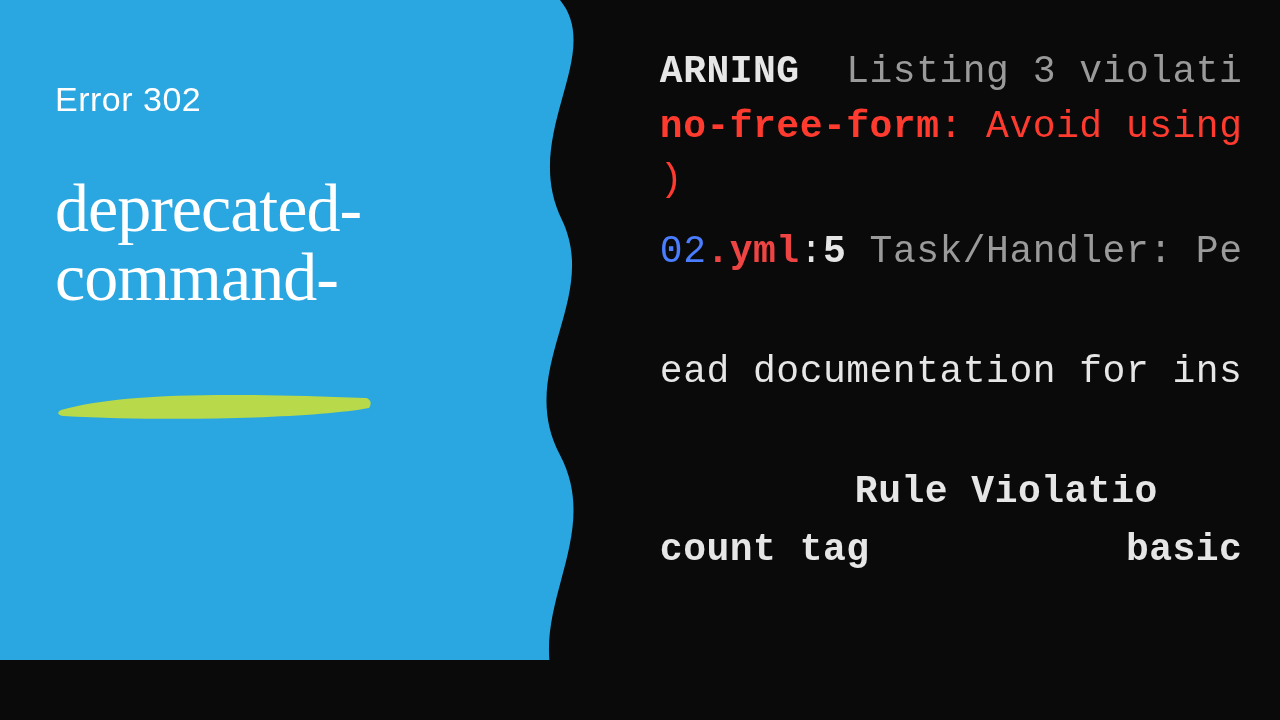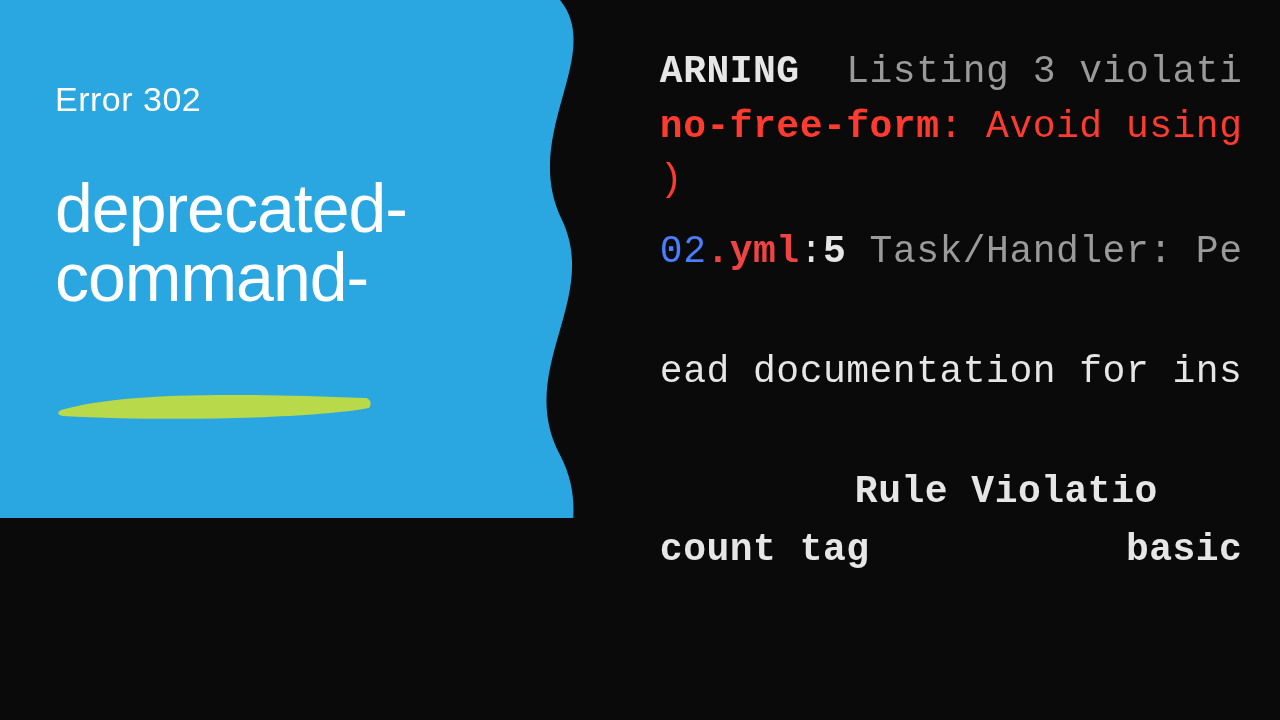--- a/index.html
+++ b/index.html
@@ -33,21 +33,21 @@
   .c-green  { color: #25d07d; }
   .c-orange { color: #ff8a1f; }
   .c-magenta{ color: #e844c2; }
   .c-bold   { font-weight: 600; }
 
   
   .panel {
     position: absolute;
     left: 0; top: 0;
     width: 610px;
-    height: 518px;
+    height: 660px;
     background: #2aa6e0;
     clip-path: path("M0 0 L560 0 C 605 55, 520 135, 562 220 C 600 300, 515 370, 560 455 C 605 540, 520 615, 560 700 C 568 715, 562 720, 562 720 L0 720 Z");
     color: #ffffff;
   }
   .panel-inner {
     position: absolute;
     left: 55px;
     top: 80px;
     right: 60px;
   }
@@ -55,20 +55,21 @@
     font-size: 34px;
     font-weight: 500;
     letter-spacing: 0.5px;
   }
   .headline {
     margin-top: 55px;
     font-size: 68px;
     line-height: 1.02;
     font-weight: 500;
     letter-spacing: -1px;
+    font-family: Liberation Serif, serif;
   }
   .underline-swoosh {
     margin-top: 75px;
     width: 320px;
     height: 34px;
   }
   .subhead {
     margin-top: 45px;
     font-size: 32px;
     font-weight: 400;

